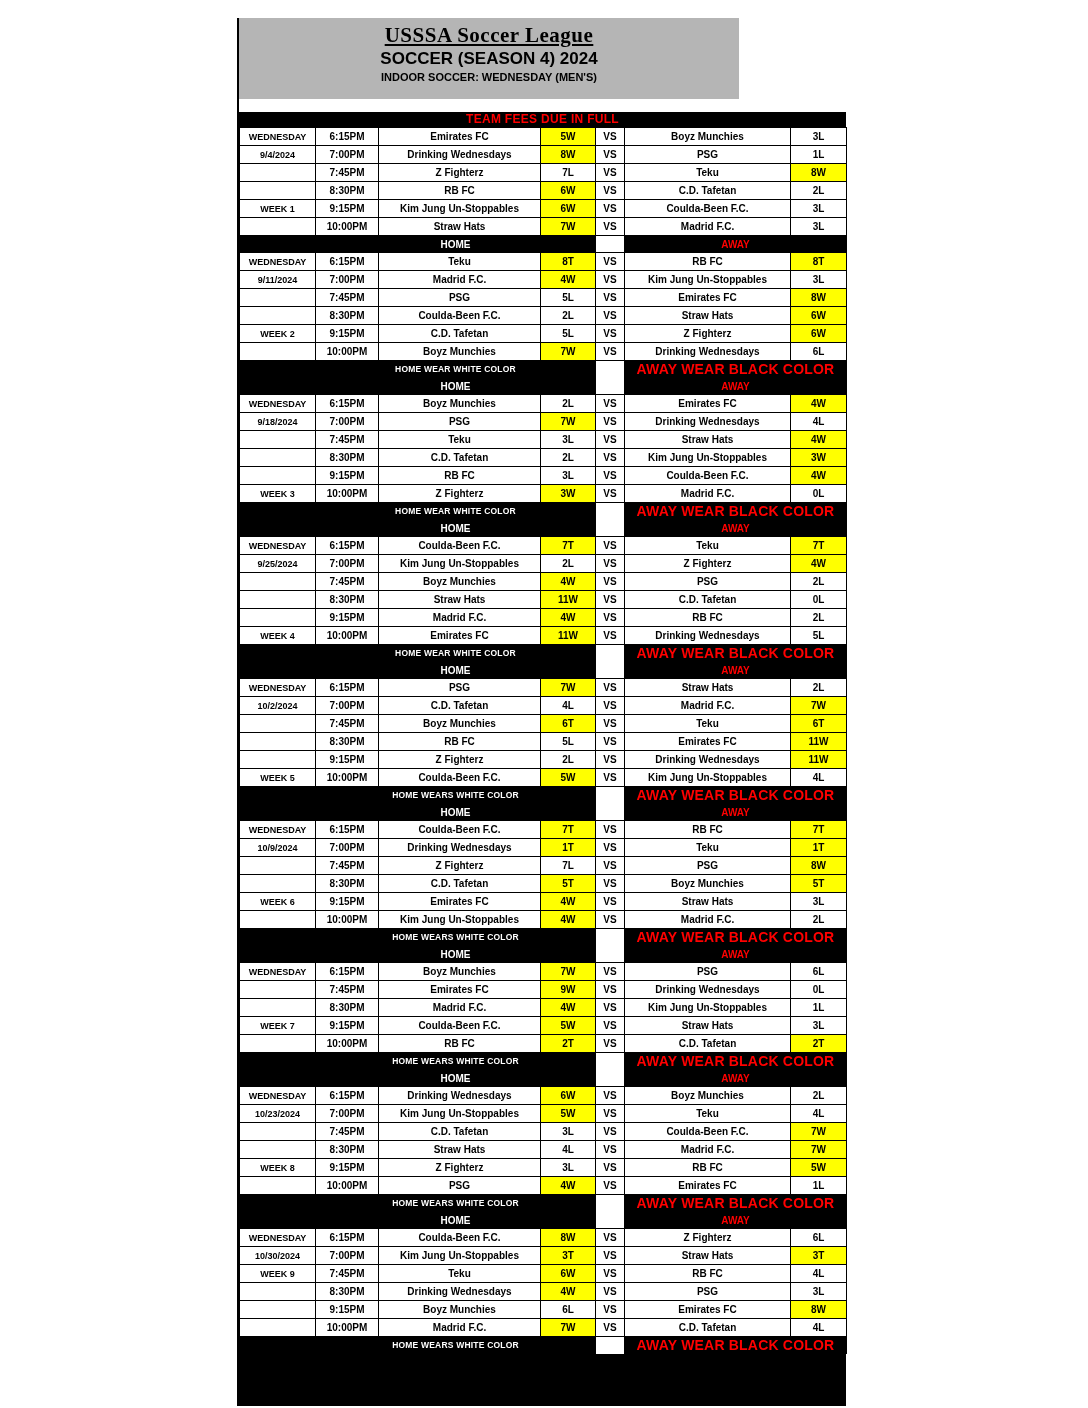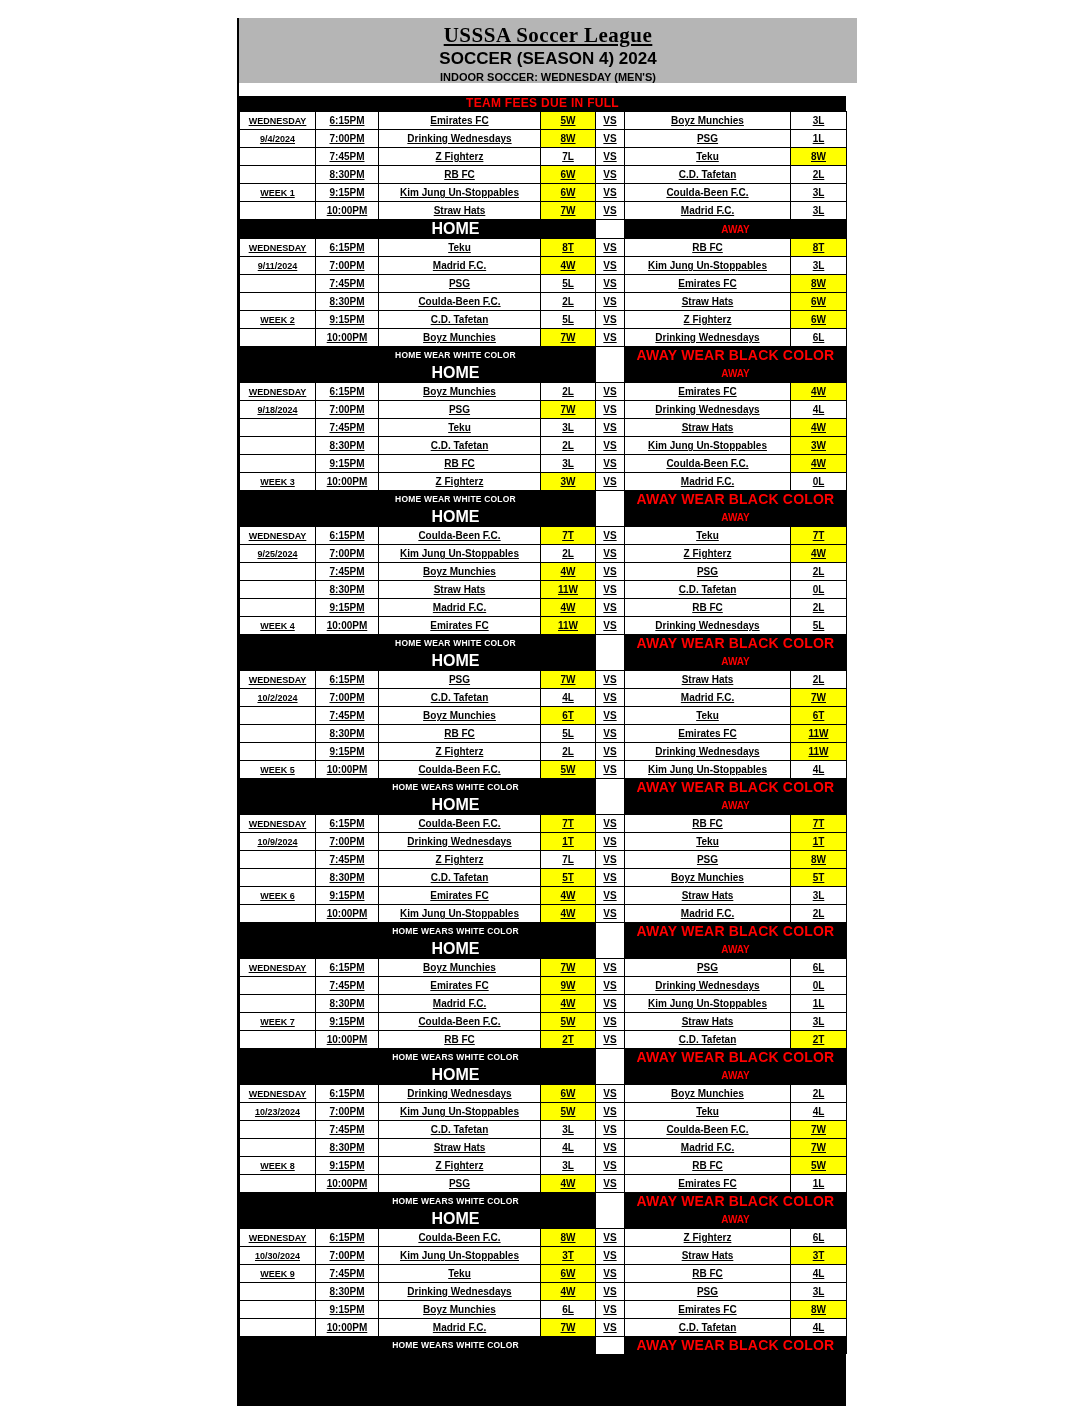--- a/index.html
+++ b/index.html
@@ -12,53 +12,53 @@
   html,body{background:#ffffff;}
   body{
     font-family:"Liberation Sans","DejaVu Sans",sans-serif;
     width:1088px;
   }
   .page{width:1088px;min-height:1408px;padding-top:18px;background:#fff;}
   .content{width:620px;margin-left:237px;border-left:2px solid #000;}
   .header-band{
     background:var(--gray);
     text-align:center;
-    padding:5px 0 0 0;
-    width:618px;
+    padding:5px 0 16px 0;
+    width:500px;
   }
   .title{
     font-family:"Liberation Serif","DejaVu Serif",serif;
     font-size:21px;font-weight:bold;text-decoration:underline;letter-spacing:.5px;
     color:#000;
   }
   .sub1{font-size:17px;font-weight:bold;margin-top:1px;color:#000;}
   .sub2{font-size:11px;font-weight:bold;margin-top:2px;color:#000;}
   .gap{height:13px;background:#fff;}
   .fees-bar{
     width:607px;height:15px;line-height:15px;
     background:var(--blk);color:var(--red);
     font-weight:bold;font-size:12px;text-align:center;letter-spacing:.3px;
   }
-  table.schedule{border-collapse:collapse;table-layout:fixed;width:607px;text-decoration:underline;}
+  table.schedule{border-collapse:collapse;table-layout:fixed;width:607px;}
   td{
     height:18px;padding:0 2px;
     font-size:10px;font-weight:bold;color:#000;
     text-align:center;vertical-align:middle;
     overflow:hidden;white-space:nowrap;
   }
   td.c{border:1px solid #000;background:#fff;}
   td.date{font-size:9px;}
   td.score.hl{background:var(--hl);}
   td.vs{font-size:10px;}
   td.blk{background:var(--blk);border:1px solid #000;}
   td.gapcell{background:#fff;border-top:none;border-bottom:none;}
   tr.sep td{height:17px;}
   td.wearhome{color:#ffffff;font-size:8.5px;letter-spacing:.2px;}
   td.wearaway{color:var(--red);font-size:14px;letter-spacing:.2px;}
-  td.hahome{color:#ffffff;font-size:16px;}
+  td.hahome{color:#ffffff;font-size:10px;}
   td.haaway{color:var(--red);font-size:10px;}
   .footer-bar{width:607px;height:52px;background:var(--blk);}
 </style>
 </head>
 <body>
 
 <div class="page">
   <div class="content">
 
     <div class="header-band">

